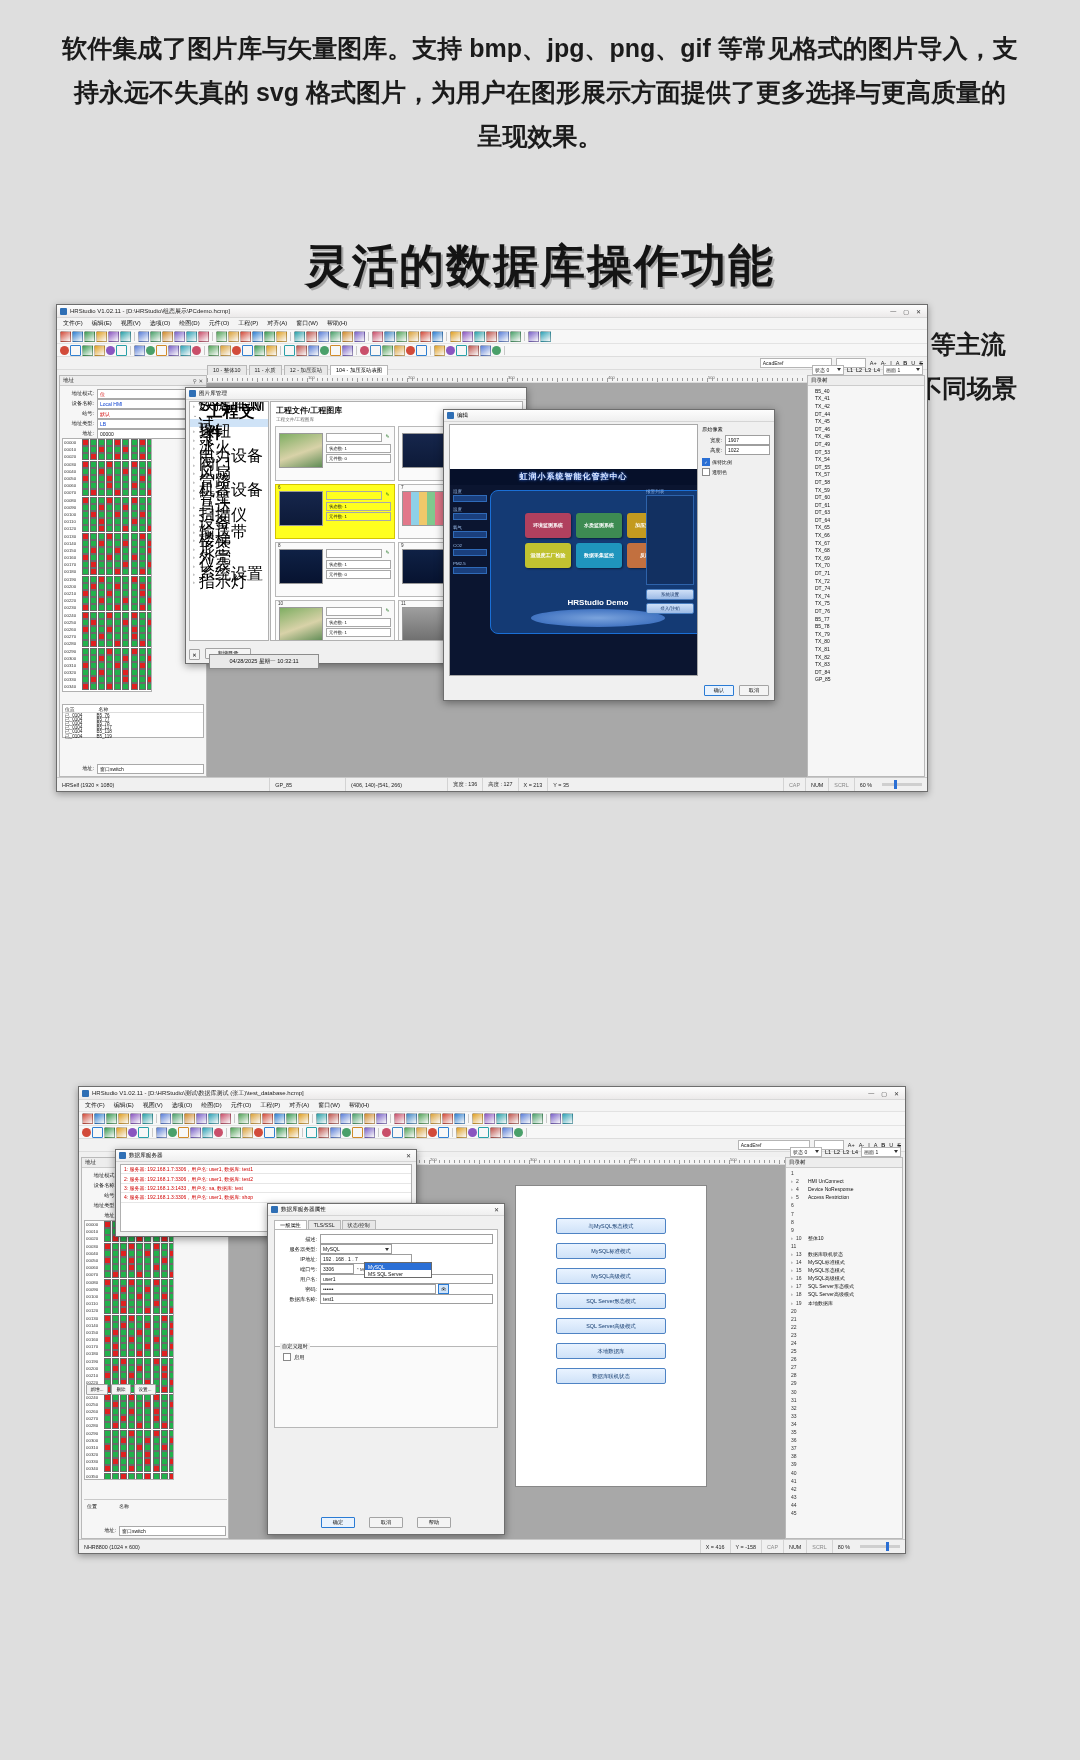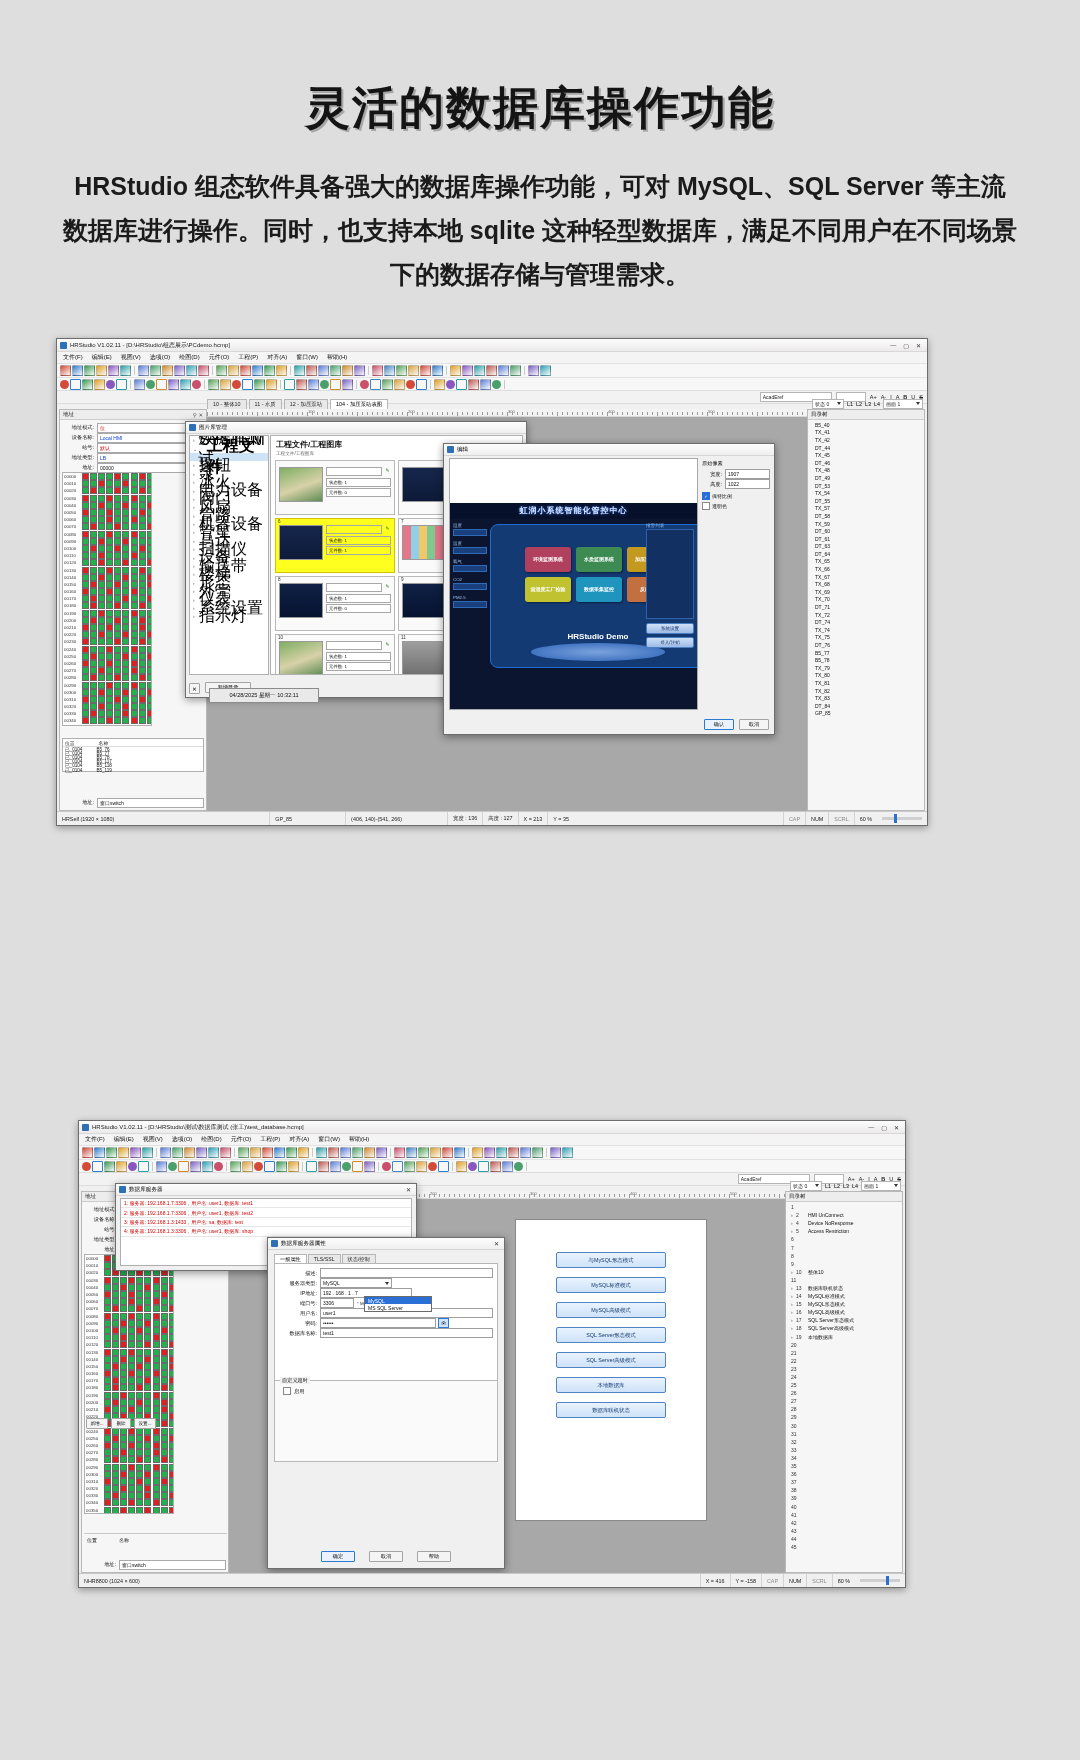--- a/index.html
+++ b/index.html
@@ -134,20 +134,21 @@
   .listnum{font-size:5px;color:#111;height:8.2px;display:flex;align-items:center;padding-left:3px;}
   .ruler{height:7px;background:#f3f3f3;border-bottom:1px solid #d9d9d9;position:relative;overflow:hidden;}
   .ruler .tick{position:absolute;top:3px;width:1px;height:4px;background:#9a9a9a;}
   .ruler .lbl{position:absolute;top:0px;font-size:4px;color:#666;}
 </style>
 </head>
 <body>
 
 <div class="page">
 
+  <div class="sec-body sec1-body">软件集成了图片库与矢量图库。支持 bmp、jpg、png、gif 等常见格式的图片导入，支持永远不失真的 svg 格式图片，为用户在图形展示方面提供了更多选择与更高质量的呈现效果。</div>
 
   <div class="win" style="left:56px;top:278px;width:870px;height:486px;">
 
     <div class="titlebar">
       <span class="tb-ico"></span>
       <span class="tb-title">HRStudio V1.02.11 - [D:\HRStudio\组态展示\PCdemo.hcmp]</span>
       <span class="tb-btns">
         <span>—</span>
         <span>▢</span>
         <span>✕</span>

